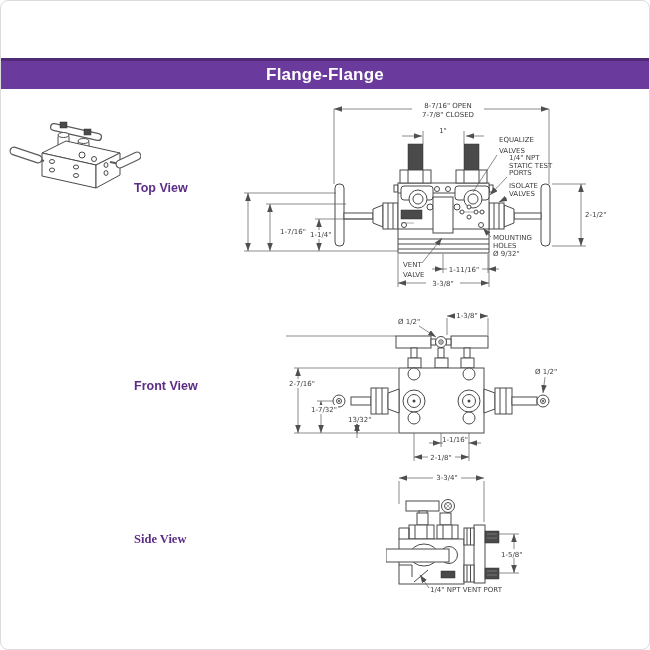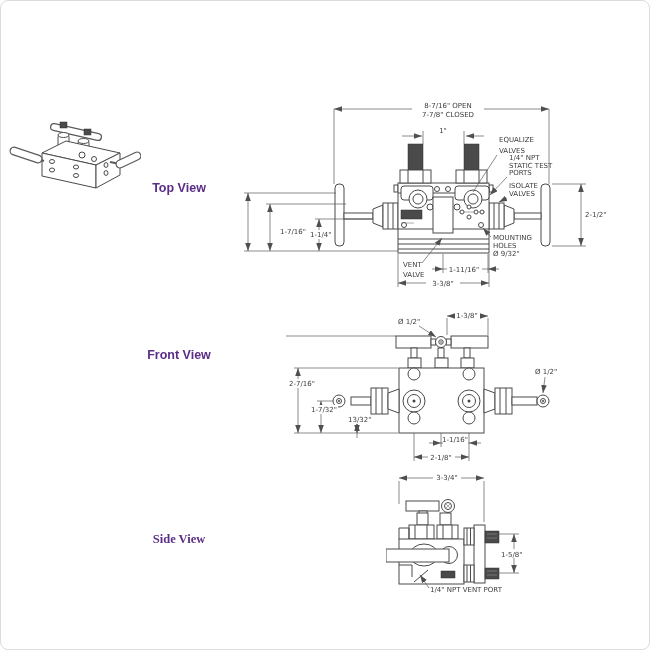--- a/index.html
+++ b/index.html
@@ -1,37 +1,40 @@
 <!DOCTYPE html>
 <html><head>
 <meta charset="utf-8">
 <style>
   html,body{margin:0;padding:0;background:#fff;}
   .stage{position:relative;width:648px;height:648px;background:#fff;border:1px solid #dcdcdc;
          border-radius:8px;overflow:hidden;font-family:"Liberation Sans",sans-serif;}
   .banner{position:absolute;left:0;top:57px;width:100%;height:28px;background:#6a3a9c;
           border-top:3px solid #4f2a75;display:flex;align-items:center;justify-content:center;}
   .banner span{color:#fff;font-size:17px;font-weight:700;letter-spacing:.2px;}
-  .viewlabel{position:absolute;width:90px;text-align:center;font-size:12.5px;font-weight:700;color:#5b2d86;}
+  .viewlabel{position:absolute;width:90px;text-align:left;font-size:12.5px;font-weight:700;color:#5b2d86;}
   .vl-top{left:133px;top:180px;}
-  .vl-front{left:133px;top:347px;}
+  .vl-front{left:133px;top:378px;}
   .vl-side{left:133px;top:531px;font-family:Liberation Serif, serif;}
   svg text{font-family:"DejaVu Sans",sans-serif;font-size:7px;fill:#3b3b3b;}
   .ln{stroke:#4a4a4a;stroke-width:1;fill:none;}
   .fw{fill:#ffffff;stroke:#4a4a4a;stroke-width:1;}
   .dk{fill:#4a4a4a;stroke:#333;stroke-width:.5;}
   .dim{stroke:#5a5a5a;stroke-width:.7;fill:none;}
   .bg{fill:#ffffff;stroke:none;}
   .thin{stroke:#8a8a8a;stroke-width:.7;fill:none;}
 </style>
 </head>
 <body>
 
 <div class="stage">
 
+  <div class="banner">
+    <span>Flange-Flange</span>
+  </div>
 
   <div class="viewlabel vl-top">Top View</div>
   <div class="viewlabel vl-front">Front View</div>
   <div class="viewlabel vl-side">Side View</div>
 
   <svg style="position:absolute;left:5px;top:92px" width="135" height="105" viewBox="0 0 135 105">
     <g>
       <line x1="48" y1="34" x2="92" y2="44" stroke="#5b5b5b" stroke-width="8" stroke-linecap="round"></line>
       <line x1="48" y1="34" x2="92" y2="44" stroke="#fff" stroke-width="5.5" stroke-linecap="round"></line>
       <rect x="54" y="29" width="7" height="6" class="dk"></rect>

